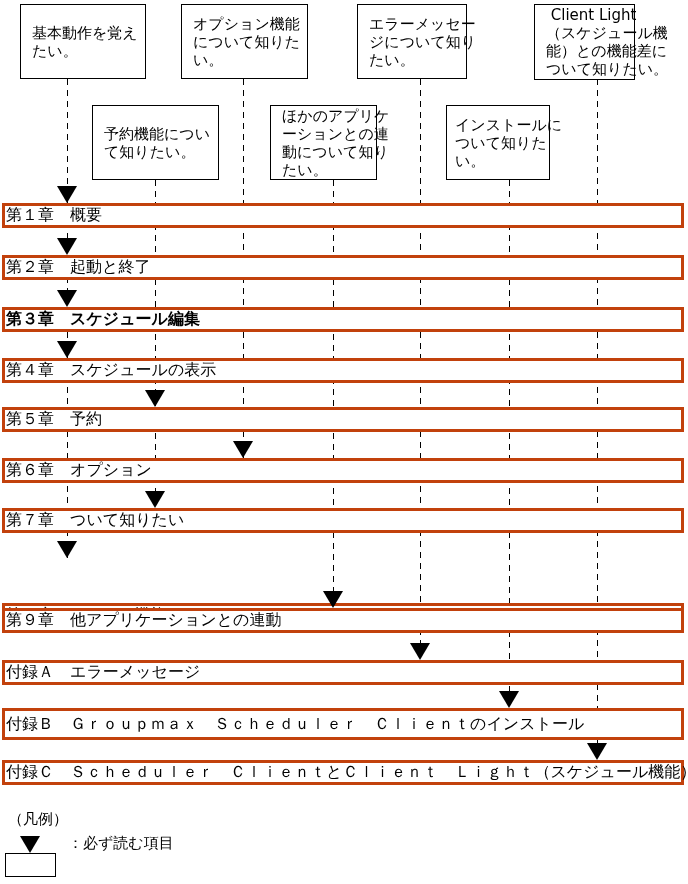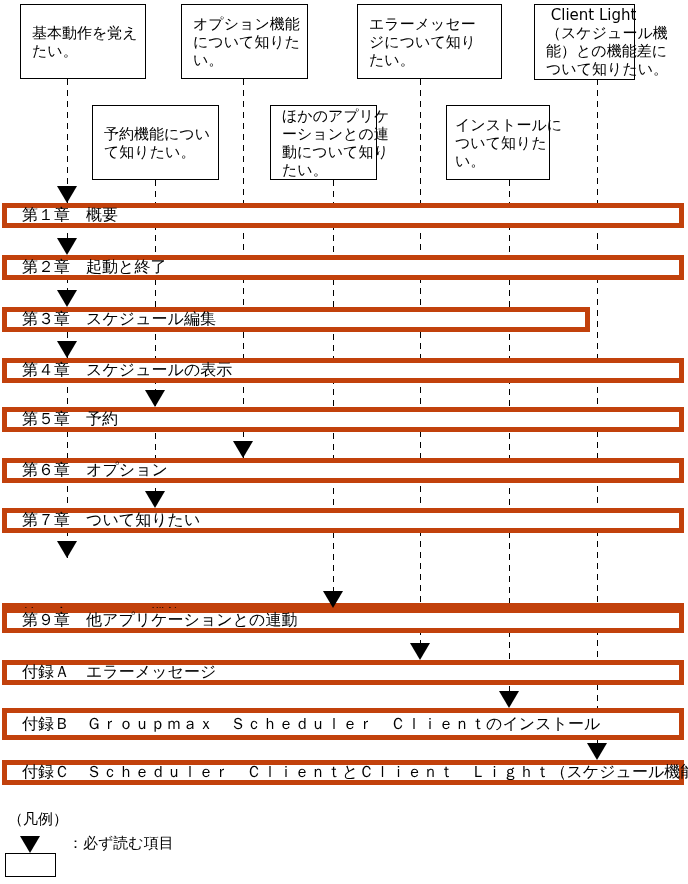--- a/index.html
+++ b/index.html
@@ -20,25 +20,25 @@
     align-items:center;
     padding-left:11px;
     font-size:15px;
     line-height:18px;
     white-space:pre;
     z-index:2;
   }
   .chapter-bar{
     position:absolute;
     background:#fff;
-    border:5px solid #c2410c;
+    border:3px solid #c2410c;
     box-sizing:border-box;
     display:flex;
     align-items:center;
-    padding-left:15px;
+    padding-left:1px;
     font-size:16px;
     white-space:pre;
     z-index:2;
   }
   .vline{
     position:absolute;
     width:1px;
     background:repeating-linear-gradient(to bottom,#000 0 6px,transparent 6px 11px);
     z-index:1;
   }
@@ -98,36 +98,36 @@
     <div class="vline" style="left: 333px; top: 180px; height: 428px;"></div>
     <div class="arrow-head" style="left: 323px; top: 591px;"></div>
     <div class="vline" style="left: 420px; top: 79px; height: 581px;"></div>
     <div class="arrow-head" style="left: 410px; top: 643px;"></div>
     <div class="vline" style="left: 509px; top: 180px; height: 528px;"></div>
     <div class="arrow-head" style="left: 499px; top: 691px;"></div>
     <div class="vline" style="left: 597px; top: 79px; height: 681px;"></div>
     <div class="arrow-head" style="left: 587px; top: 743px;"></div>
     <div class="chapter-bar" style="left: 2px; top: 203px; width: 682px; height: 25px;">第１章　概要</div>
     <div class="chapter-bar" style="left: 2px; top: 255px; width: 682px; height: 25px;">第２章　起動と終了</div>
-    <div class="chapter-bar" style="left: 2px; top: 307px; width: 588px; height: 25px;">第３章　スケジュール編集</div>
+    <div class="chapter-bar" style="left: 2px; top: 307px; width: 682px; height: 25px; font-weight: bold;">第３章　スケジュール編集</div>
     <div class="chapter-bar" style="left: 2px; top: 358px; width: 682px; height: 25px;">第４章　スケジュールの表示</div>
     <div class="chapter-bar" style="left: 2px; top: 407px; width: 682px; height: 25px;">第５章　予約</div>
     <div class="chapter-bar" style="left: 2px; top: 458px; width: 682px; height: 25px;">第６章　オプション</div>
     <div class="chapter-bar" style="left: 2px; top: 508px; width: 682px; height: 25px;">第７章　ついて知りたい</div>
     <div class="chapter-bar" style="left: 2px; top: 578px; width: 682px; height: 25px; margin-top: 25px;">第８章　Ｔｏｄｏ機能</div>
     <div class="chapter-bar" style="left: 2px; top: 608px; width: 682px; height: 25px;">第９章　他アプリケーションとの連動</div>
     <div class="chapter-bar" style="left: 2px; top: 660px; width: 682px; height: 25px;">付録Ａ　エラーメッセージ</div>
     <div class="chapter-bar" style="left: 2px; top: 708px; width: 682px; height: 32px;">付録Ｂ　Ｇｒｏｕｐｍａｘ　Ｓｃｈｅｄｕｌｅｒ　Ｃｌｉｅｎｔのインストール</div>
     <div class="chapter-bar" style="left: 2px; top: 760px; width: 682px; height: 25px;">付録Ｃ　Ｓｃｈｅｄｕｌｅｒ　ＣｌｉｅｎｔとＣｌｉｅｎｔ　Ｌｉｇｈｔ（スケジュール機能）の機能差</div>
     <div class="goal-box" style="left: 20px; top: 4px; width: 126px; height: 75px;">基本動作を覚え
 たい。</div>
     <div class="goal-box" style="left: 181px; top: 4px; width: 127px; height: 75px;">オプション機能
 について知りた
 い。</div>
-    <div class="goal-box" style="left: 357px; top: 4px; width: 145px; height: 75px;">エラーメッセー
+    <div class="goal-box" style="left: 357px; top: 4px; width: 110px; height: 75px;">エラーメッセー
 ジについて知り
 たい。</div>
     <div class="goal-box" style="left: 534px; top: 4px; width: 101px; height: 76px;"> Client Light
 （スケジュール機
 能）との機能差に
 ついて知りたい。</div>
     <div class="goal-box" style="left: 92px; top: 105px; width: 127px; height: 75px;">予約機能につい
 て知りたい。</div>
     <div class="goal-box" style="left: 270px; top: 105px; width: 107px; height: 75px;">ほかのアプリケ
 ーションとの連

